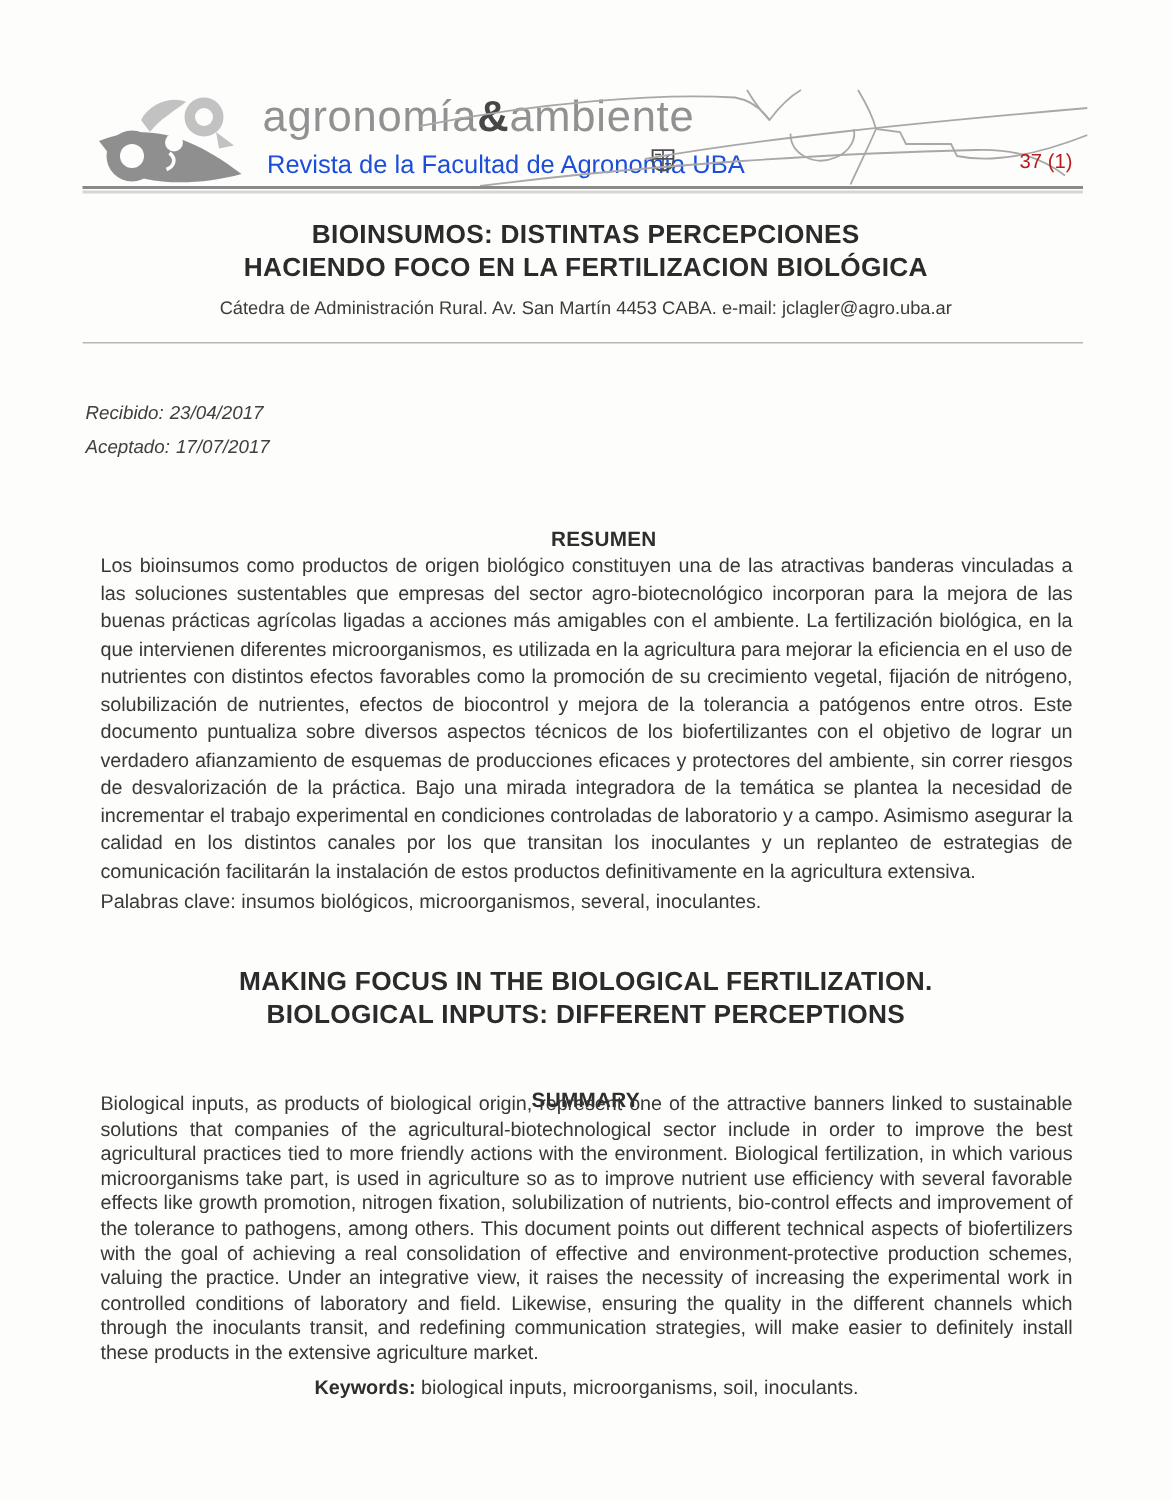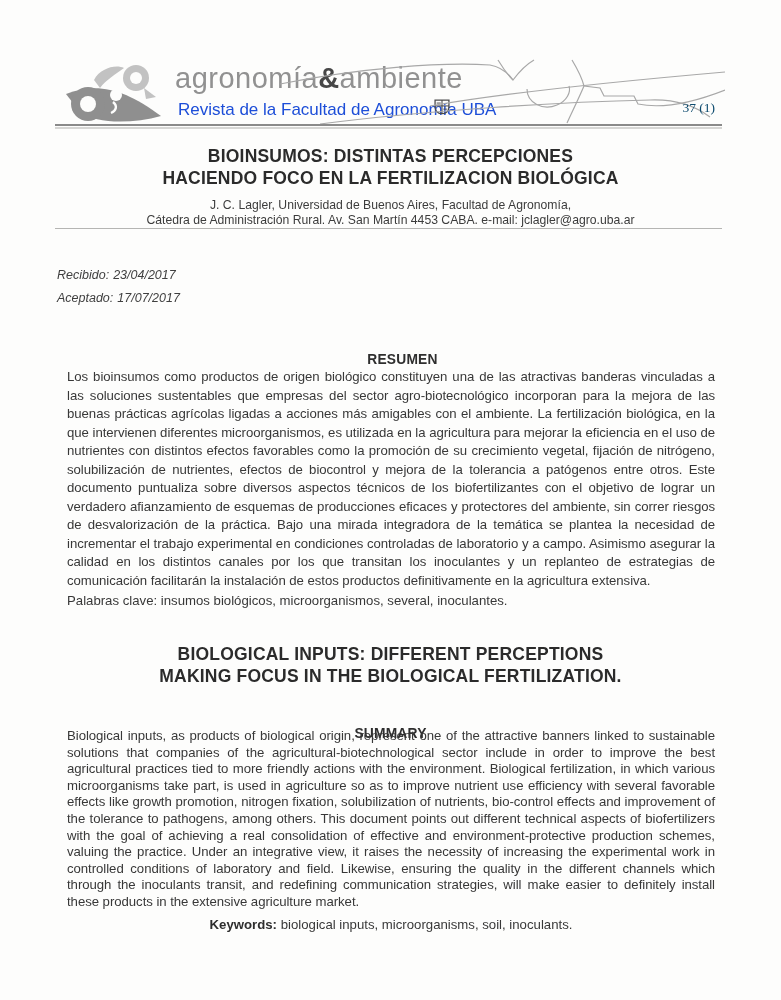--- a/index.html
+++ b/index.html
@@ -22,21 +22,21 @@
   }
   .brand .amp{color:#474747;font-weight:bold;}
   .journal-subtitle{
     position:absolute;left:178px;top:100px;
     font-size:17px;color:#1d4ed8;white-space:nowrap;
   }
   .crest-svg{position:absolute;left:433px;top:99px;width:18px;height:16px;}
   .lineart-svg{position:absolute;left:280px;top:58px;width:445px;height:70px;pointer-events:none;}
   .issue{
     position:absolute;right:66px;top:100px;
-    font-size:13.5px;color:#0c4a6e;white-space:nowrap;font-family:Liberation Serif, serif;
+    font-size:13.5px;color:#b91c1c;white-space:nowrap;
   }
   .rule-header{
     position:absolute;left:55px;top:124px;width:667px;height:2px;
     background:#8a8a8a;
     box-shadow:0 3px 0 0 #d6d6d4;
   }
   
   .title-es{
     position:absolute;left:0;top:146px;width:781px;
     text-align:center;font-size:17.5px;font-weight:bold;color:#2b2b2b;
@@ -131,40 +131,39 @@
   <div class="issue">37 (1)</div>
 
   <div class="rule-header"></div>
 
   <div class="title-es">
     <div>BIOINSUMOS: DISTINTAS PERCEPCIONES</div>
     <div>HACIENDO FOCO EN LA FERTILIZACION BIOLÓGICA</div>
   </div>
 
   <div class="authors">
-    <div>J. C. Lagler, Universidad de Buenos Aires, Facultad de Agronomía,</div>
     <div>Cátedra de Administración Rural. Av. San Martín 4453 CABA. e-mail: jclagler@agro.uba.ar</div>
   </div>
 
   <div class="rule-thin"></div>
 
   <div class="dates">
     <div><span>Recibido:</span><span class="dt">23/04/2017</span></div>
     <div><span>Aceptado:</span><span class="dt">17/07/2017</span></div>
   </div>
 
   <div class="sec-heading resumen-heading">RESUMEN</div>
   <div class="resumen-block">
     <p class="body-text es-lh" lang="es">Los bioinsumos como productos de origen biológico constituyen una de las atractivas banderas vinculadas a las soluciones sustentables que empresas del sector agro-biotecnológico incorporan para la mejora de las buenas prácticas agrícolas ligadas a acciones más amigables con el ambiente. La fertilización biológica, en la que intervienen diferentes microorganismos, es utilizada en la agricultura para mejorar la eficiencia en el uso de nutrientes con distintos efectos favorables como la promoción de su crecimiento vegetal, fijación de nitrógeno, solubilización de nutrientes, efectos de biocontrol y mejora de la tolerancia a patógenos entre otros. Este documento puntualiza sobre diversos aspectos técnicos de los biofertilizantes con el objetivo de lograr un verdadero afianzamiento de esquemas de producciones eficaces y protectores del ambiente, sin correr riesgos de desvalorización de la práctica. Bajo una mirada integradora de la temática se plantea la necesidad de incrementar el trabajo experimental en condiciones controladas de laboratorio y a campo. Asimismo asegurar la calidad en los distintos canales por los que transitan los inoculantes y un replanteo de estrategias de comunicación facilitarán la instalación de estos productos definitivamente en la agricultura extensiva.</p>
     <p class="keywords-es">Palabras clave: insumos biológicos, microorganismos, several, inoculantes.</p>
   </div>
 
   <div class="title-en">
+    <div>MAKING FOCUS IN THE BIOLOGICAL FERTILIZATION.</div>
     <div>BIOLOGICAL INPUTS: DIFFERENT PERCEPTIONS</div>
-    <div>MAKING FOCUS IN THE BIOLOGICAL FERTILIZATION.</div>
   </div>
 
   <div class="sec-heading summary-heading">SUMMARY</div>
   <div class="summary-block">
     <p class="body-text en-lh" lang="en">Biological inputs, as products of biological origin, represent one of the attractive banners linked to sustainable solutions that companies of the agricultural-biotechnological sector include in order to improve the best agricultural practices tied to more friendly actions with the environment. Biological fertilization, in which various microorganisms take part, is used in agriculture so as to improve nutrient use efficiency with several favorable effects like growth promotion, nitrogen fixation, solubilization of nutrients, bio-control effects and improvement of the tolerance to pathogens, among others. This document points out different technical aspects of biofertilizers with the goal of achieving a real consolidation of effective and environment-protective production schemes, valuing the practice. Under an integrative view, it raises the necessity of increasing the experimental work in controlled conditions of laboratory and field. Likewise, ensuring the quality in the different channels which through the inoculants transit, and redefining communication strategies, will make easier to definitely install these products in the extensive agriculture market.</p>
     <p class="keywords-en"><b>Keywords:</b><span> biological inputs, microorganisms, soil, inoculants.</span></p>
   </div>
 
 </div>
 

